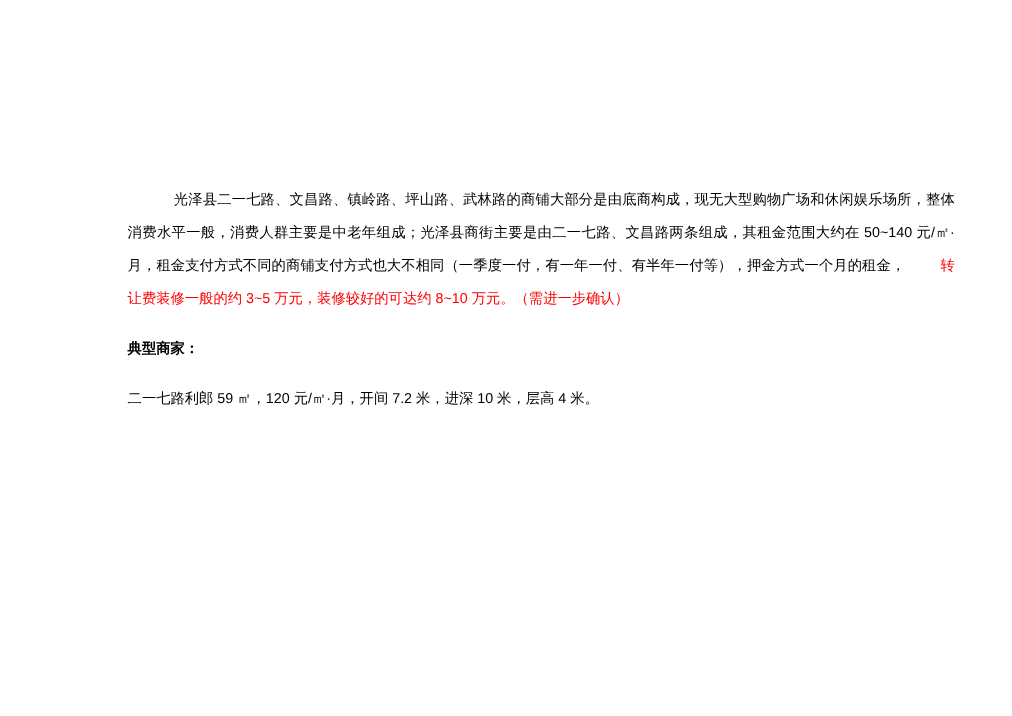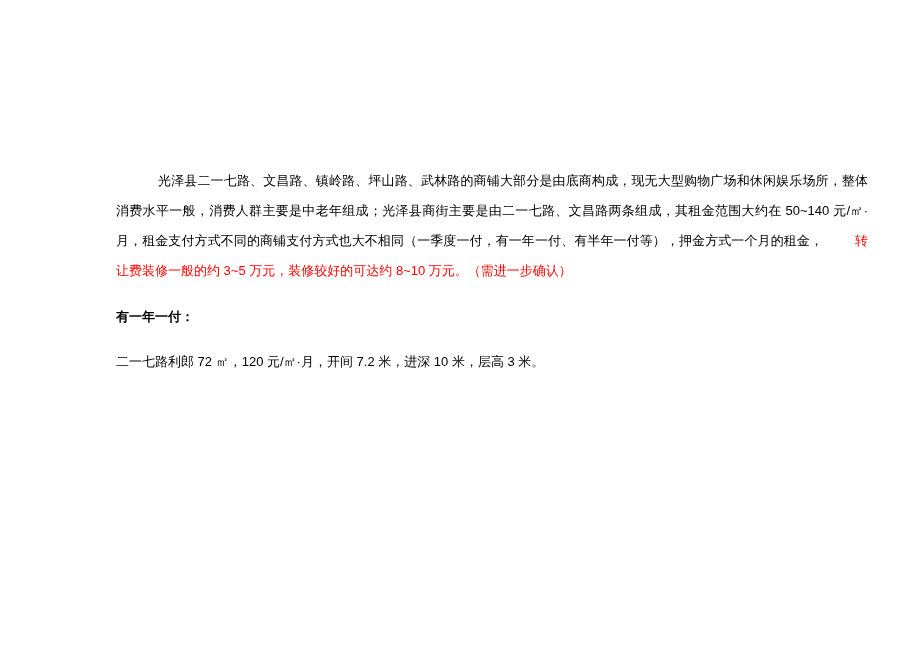--- a/index.html
+++ b/index.html
@@ -21,15 +21,15 @@
   .red { color: #ff0000; }
   .bold { font-weight: bold; }
 </style>
 </head>
 <body>
 
 <div class="para para-indent">
   <span>光泽县二一七路、文昌路、镇岭路、坪山路、武林路的商铺大部分是由底商构成，现无大型购物广场和休闲娱乐场所，整体消费水平一般，消费人群主要是中老年组成；光泽县商街主要是由二一七路、文昌路两条组成，其租金范围大约在 50~140 元/㎡·月，租金支付方式不同的商铺支付方式也大不相同（一季度一付，有一年一付、有半年一付等），押金方式一个月的租金，</span><span class="red">转让费装修一般的约 3~5 万元，装修较好的可达约 8~10 万元。（需进一步确认）</span>
 </div>
 
-<div class="para bold">有一年一付：</div>
+<div class="para bold">典型商家：</div>
 
-<div class="para">二一七路利郎 72 ㎡，120 元/㎡·月，开间 7.2 米，进深 10 米，层高 3 米。</div>
+<div class="para">二一七路利郎 59 ㎡，120 元/㎡·月，开间 7.2 米，进深 10 米，层高 4 米。</div>
 
 </body></html>

